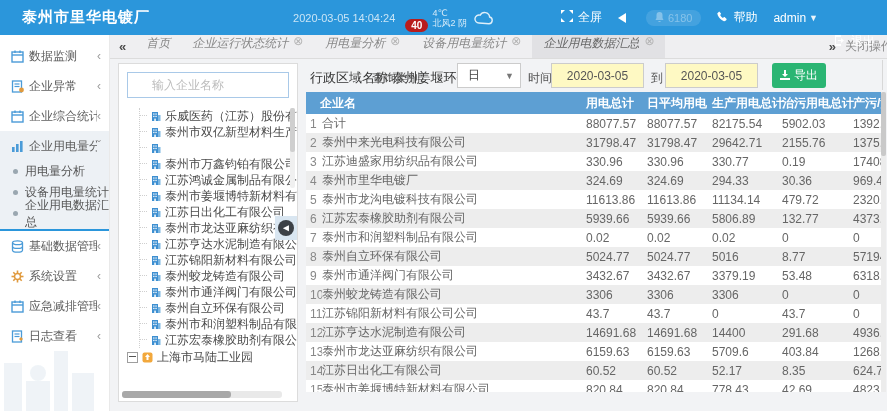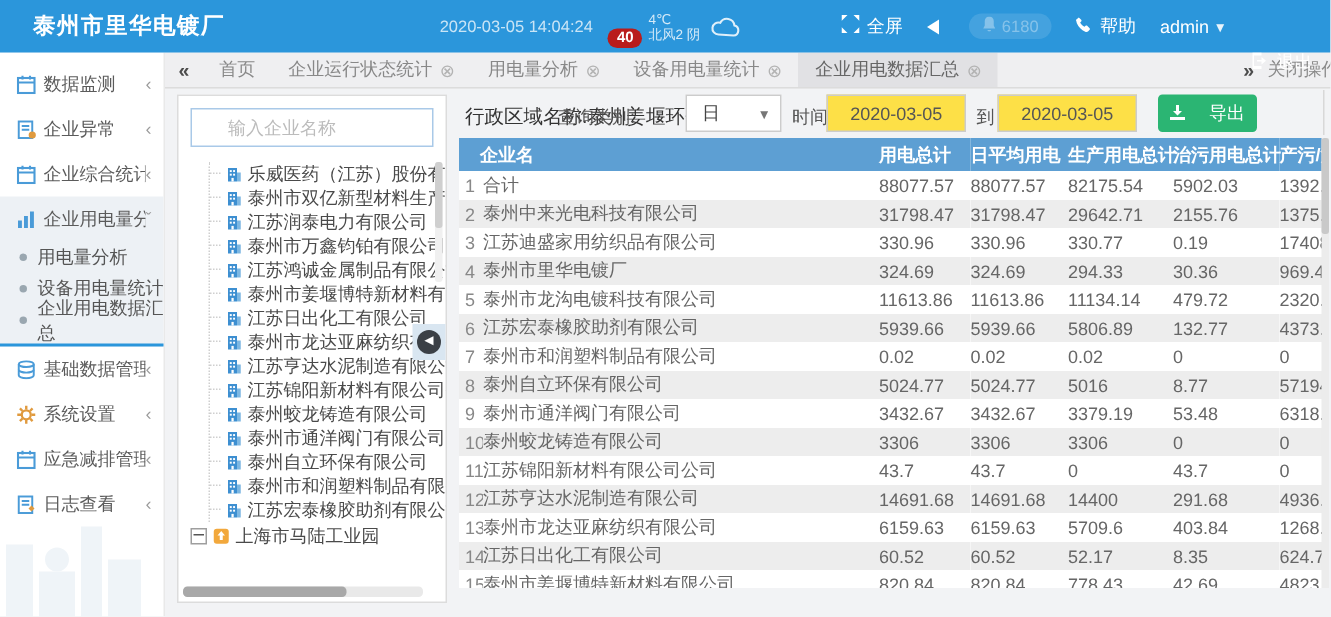--- a/index.html
+++ b/index.html
@@ -35,21 +35,21 @@
   .sd-group{background:#edf1f5;border-bottom:2px solid #2b96db;padding-bottom:5px;}
   .sd-sub{height:21px;display:flex;align-items:center;padding-left:13px;font-size:12px;color:#555;cursor:pointer;}
   .sd-dot{width:5px;height:5px;border-radius:50%;background:#9aa7b0;margin-right:7px;flex:none;}
   .wm{position:absolute;bottom:0;left:0;width:110px;height:95px;pointer-events:none;opacity:.55;}
   .wm div{position:absolute;background:#e2ebf2;}
   
   .tabbar{position:absolute;top:35px;left:110px;right:0;height:23px;background:#efeff1;
           border-bottom:1px solid #dcdcdc;display:flex;align-items:center;font-size:12px;color:#888;
           overflow:hidden;z-index:2;}
   .tb-arrow{font-size:13px;color:#4c4c4c;padding:0 9px;cursor:pointer;font-weight:bold;}
-  .tab{padding:0 11px;height:100%;display:flex;align-items:center;gap:5px;cursor:pointer;white-space:nowrap;}
+  .tab{padding:0 11px;height:100%;display:flex;align-items:flex-start;gap:5px;cursor:pointer;white-space:nowrap;font-style:italic;}
   .tab.active{background:#e1e1e4;color:#666;}
   .tab-close{color:#b3b3b3;font-size:12px;line-height:1;}
   .tb-right{margin-left:auto;display:flex;align-items:center;}
   .tb-closeops{padding-right:0;margin-right:-6px;color:#8a8a8a;white-space:nowrap;cursor:pointer;}
   
   .treepanel{position:absolute;left:118px;top:63px;width:180px;height:339px;background:#fff;
              border:1px solid #dcdcdc;box-sizing:border-box;z-index:1;}
   .tree-search{display:block;margin:8px;width:162px;height:26px;box-sizing:border-box;border:1px solid #a9c9e8;
                font-size:12px;padding:0 24px;color:#555;outline:none;font-family:inherit;}
   .tree-search::placeholder{color:#bcbcbc;}
@@ -71,25 +71,25 @@
                 display:flex;align-items:center;justify-content:center;cursor:pointer;line-height:1;}
   
   .region-label{position:absolute;left:310px;top:69px;font-size:13px;color:#333;white-space:nowrap;}
   .lab{position:absolute;font-size:12px;color:#555;white-space:nowrap;}
   .qt-label{left:372px;top:70px;}
   .time-label{left:528px;top:70px;}
   .to-label{left:651px;top:70px;}
   .qt-select{position:absolute;left:457px;top:63px;width:64px;height:25px;background:#fff;border:1px solid #ccc;
              box-sizing:border-box;font-size:12px;color:#444;display:flex;align-items:center;padding-left:10px;cursor:pointer;}
   .qt-caret{position:absolute;right:6px;font-size:9px;color:#777;}
-  .date-input{position:absolute;top:63px;width:93px;height:25px;background:#fde047;border:1px solid #ccc;box-sizing:border-box;
+  .date-input{position:absolute;top:63px;width:93px;height:25px;background:#fef9c3;border:1px solid #ccc;box-sizing:border-box;
               font-size:12px;color:#555;text-align:center;outline:none;font-family:inherit;}
   .date1{left:551px;} .date2{left:665px;}
   .export-btn{position:absolute;left:772px;top:63px;height:25px;padding:0 8px;background:#2bb573;border:none;border-radius:3px;
-              color:#fff;font-size:12px;display:flex;align-items:center;gap:16px;cursor:pointer;font-family:inherit;}
+              color:#fff;font-size:12px;display:flex;align-items:center;gap:4px;cursor:pointer;font-family:inherit;}
   .tb-divider{position:absolute;left:882px;top:60px;width:1px;height:30px;background:#d8d8d8;}
   
   .tablewrap{position:absolute;left:306px;top:92px;width:576px;height:300px;background:#fff;overflow:hidden;}
   table{border-collapse:collapse;table-layout:fixed;width:647px;}
   thead th{background:#5d9fd3;color:#fff;font-size:12px;font-weight:bold;height:22px;text-align:left;padding:0;white-space:nowrap;}
   thead th.first{padding-left:14px;}
   tbody td{font-size:12px;color:#666;height:19px;padding:0;white-space:nowrap;overflow:hidden;}
   tbody td.idx{color:#888;padding-left:4px;}
   tbody tr:nth-child(even){background:#ededed;}
   .main-vscroll{position:absolute;right:1px;top:92px;width:5px;height:300px;background:#ececec;}
@@ -358,21 +358,20 @@
               <rect x="7" y="4" width="2.5" height="6" fill="#7db7e2"></rect>
               <g fill="#fff">
                 <rect x="2.2" y="2.4" width="1.3" height="1.3"></rect>
                 <rect x="4.4" y="2.4" width="1.3" height="1.3"></rect>
                 <rect x="2.2" y="4.8" width="1.3" height="1.3"></rect>
                 <rect x="4.4" y="4.8" width="1.3" height="1.3"></rect>
                 <rect x="3.3" y="7.6" width="1.5" height="2.4"></rect>
               </g>
             </svg>
           </span>
-          <span>江苏润泰电力有限公司</span>
         </div>
         <div class="t-item">
           <span class="t-dash"></span>
           <span class="t-ic">
             <svg width="10" height="11" viewBox="0 0 10 11">
               <rect x="1" y="1" width="6" height="9" fill="#3d8fd1"></rect>
               <rect x="7" y="4" width="2.5" height="6" fill="#7db7e2"></rect>
               <g fill="#fff">
                 <rect x="2.2" y="2.4" width="1.3" height="1.3"></rect>
                 <rect x="4.4" y="2.4" width="1.3" height="1.3"></rect>

